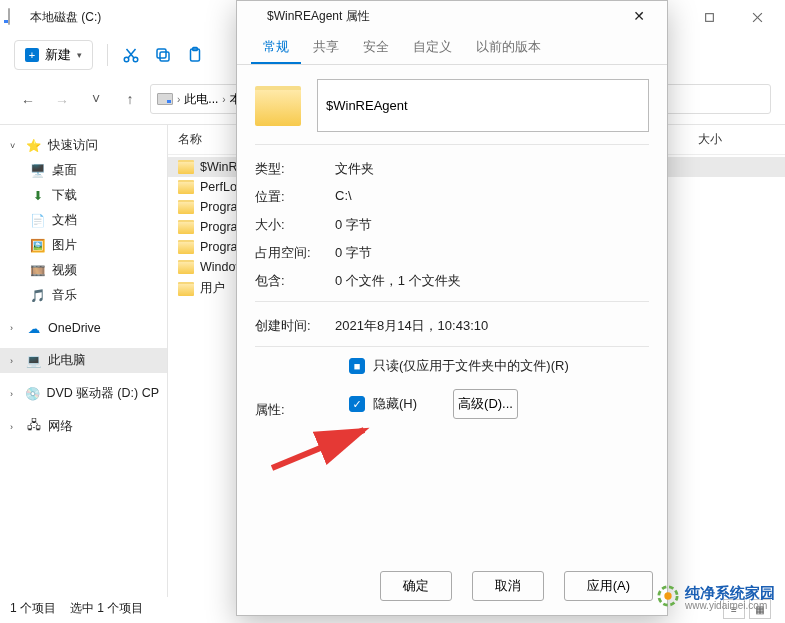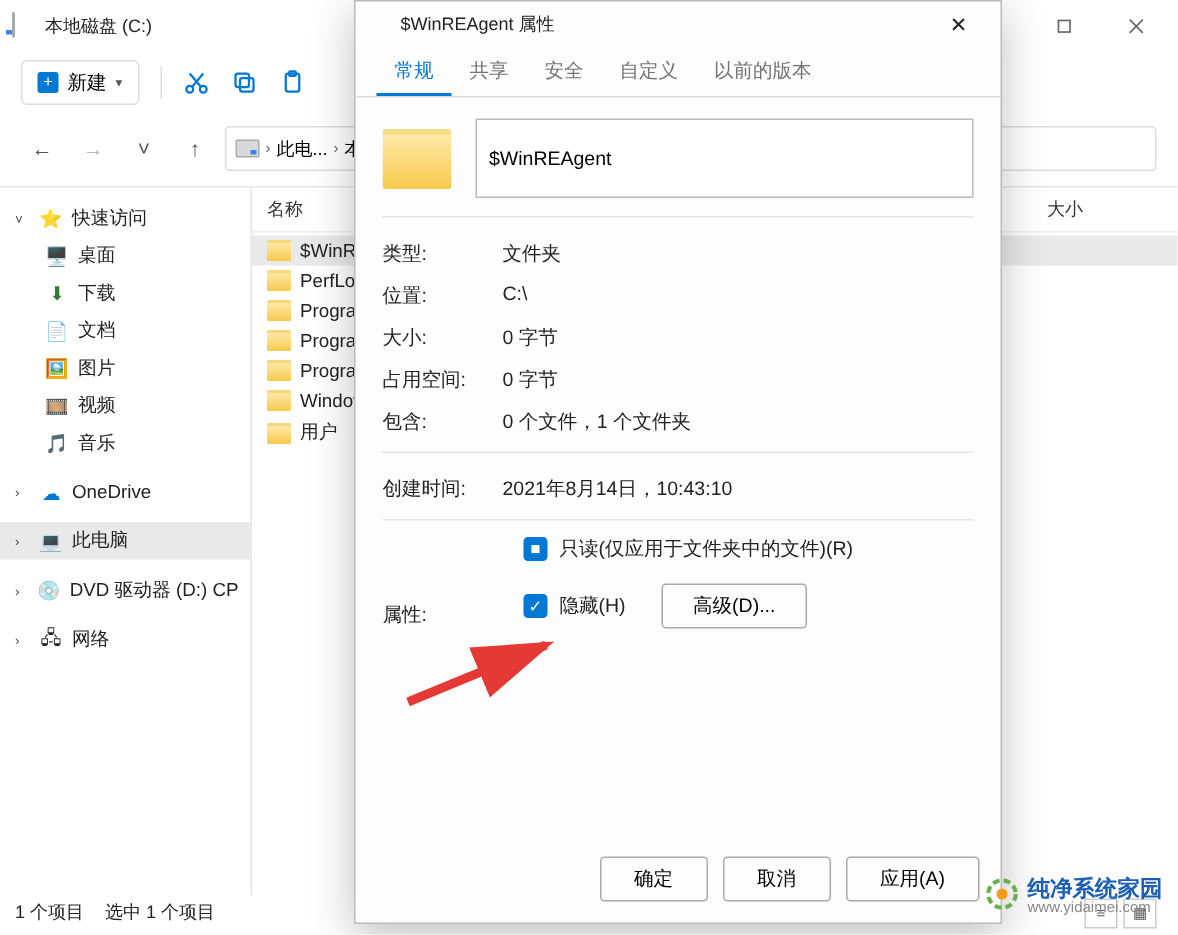--- a/index.html
+++ b/index.html
@@ -67,22 +67,22 @@
 .row { display:flex; padding:5px 0; font-size:13px; }
 .row .lab { width: 80px; }
 .row .val { flex:1; }
 .attrs { display:flex; gap:14px; align-items:flex-end; }
 .attrs .lab { width:80px; padding-top:4px; }
 .attrs .ck { display:flex; flex-direction:column; gap:14px; }
 .ck-row { display:flex; align-items:center; gap:8px; font-size:13px; }
 .cb { width:16px; height:16px; border:1px solid #666; border-radius:3px; display:flex; align-items:center; justify-content:center; color:#fff; font-size:11px; }
 .cb.mixed { background:#0078d4; border-color:#0078d4; }
 .cb.checked { background:#0078d4; border-color:#0078d4; }
-.adv-btn { margin-left:16px; padding:5px 20px; border:1px solid #aaa; background:#fdfdfd; border-radius:3px; font-size:13px; }
-.dlg-foot { display:flex; justify-content:flex-end; gap:10px; padding:10px 14px 14px; }
+.adv-btn { margin-left:28px; padding:5px 4px; border:1px solid #aaa; background:#fdfdfd; border-radius:3px; font-size:13px; }
+.dlg-foot { display:flex; justify-content:flex-end; gap:20px; padding:10px 14px 14px; }
 .dlg-foot button { padding:5px 22px; border:1px solid #aaa; background:#fdfdfd; border-radius:3px; font-size:13px; }
 
 
 .arrow { position:absolute; left:264px; top:396px; width:120px; height:80px; pointer-events:none; }
 
 
 .watermark { position:absolute; right:10px; bottom:12px; display:flex; align-items:flex-start; gap:6px; }
 .wm-ico { width:22px; height:22px; }
 .wm-txt { font-size:15px; font-weight:700; color:#1a5fb4; }
 .wm-sub { font-size:10px; color:#888; margin-top:-1px; }

